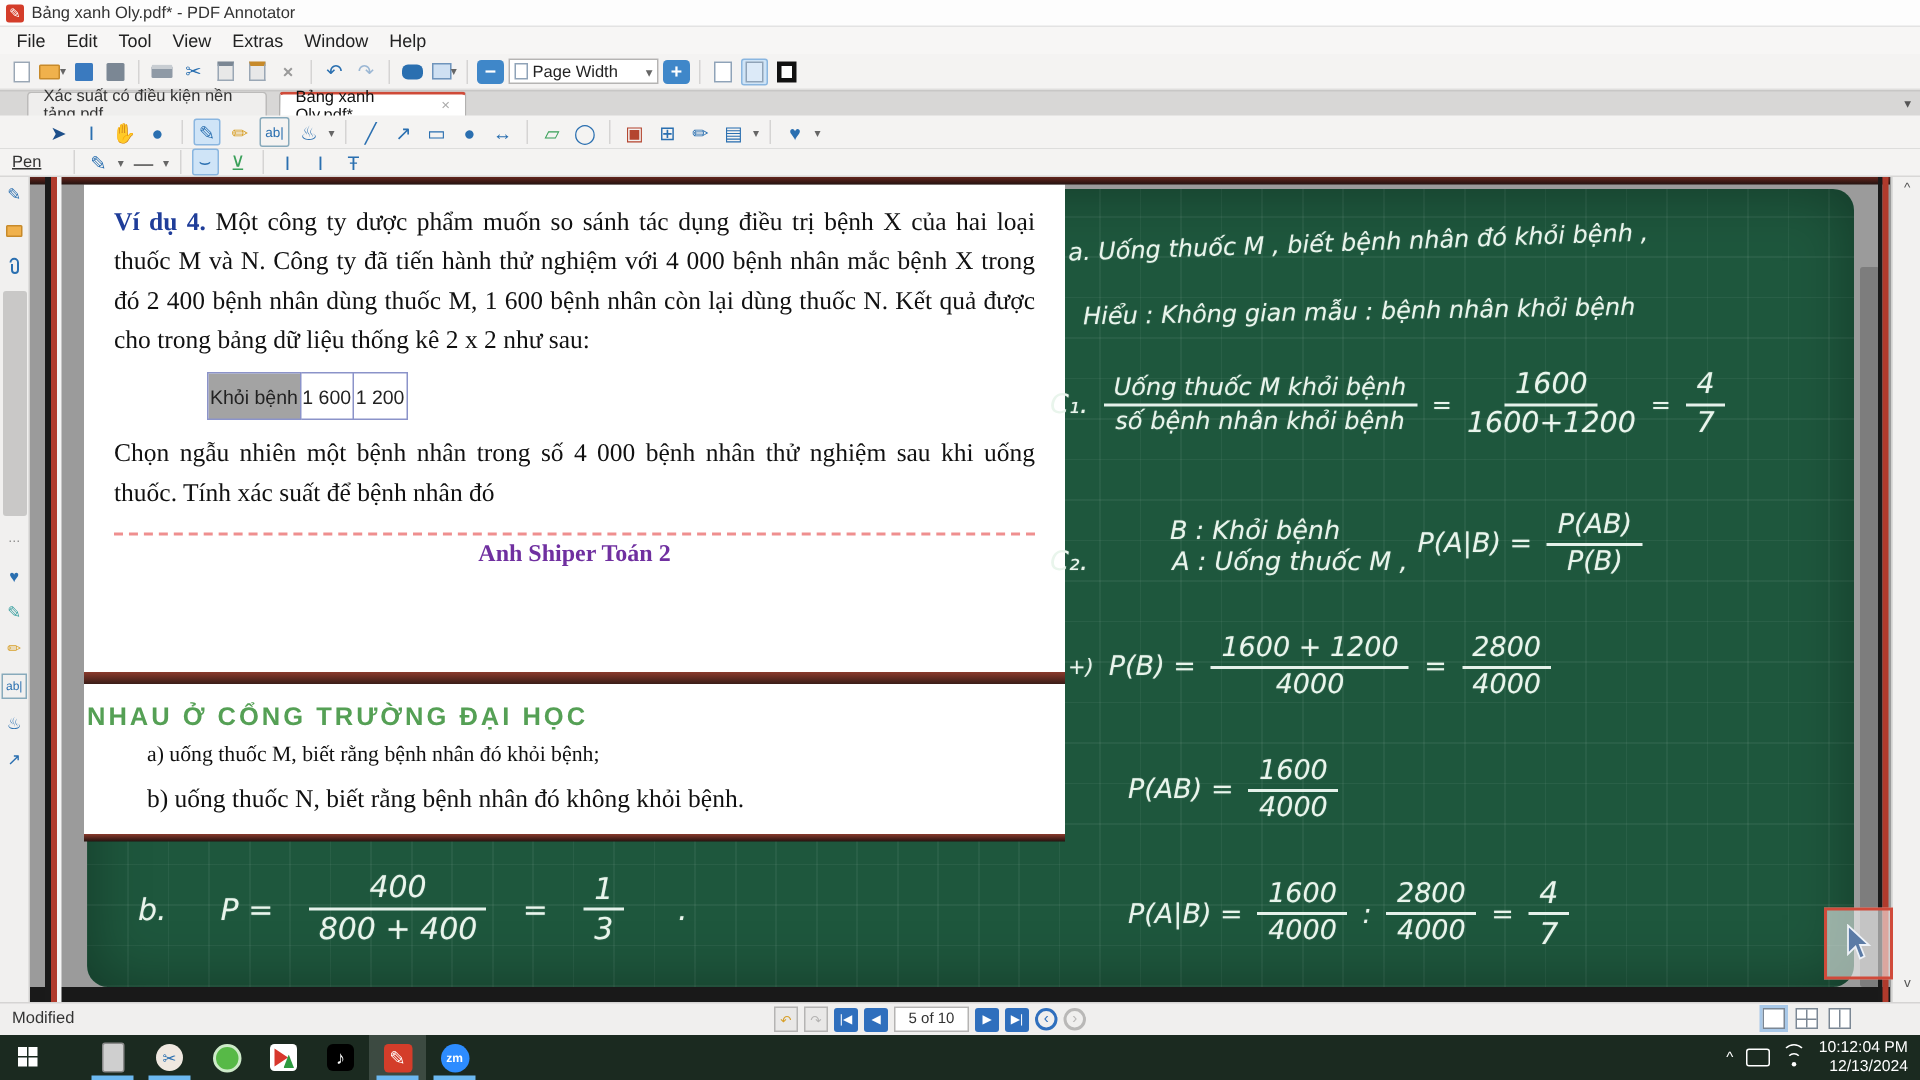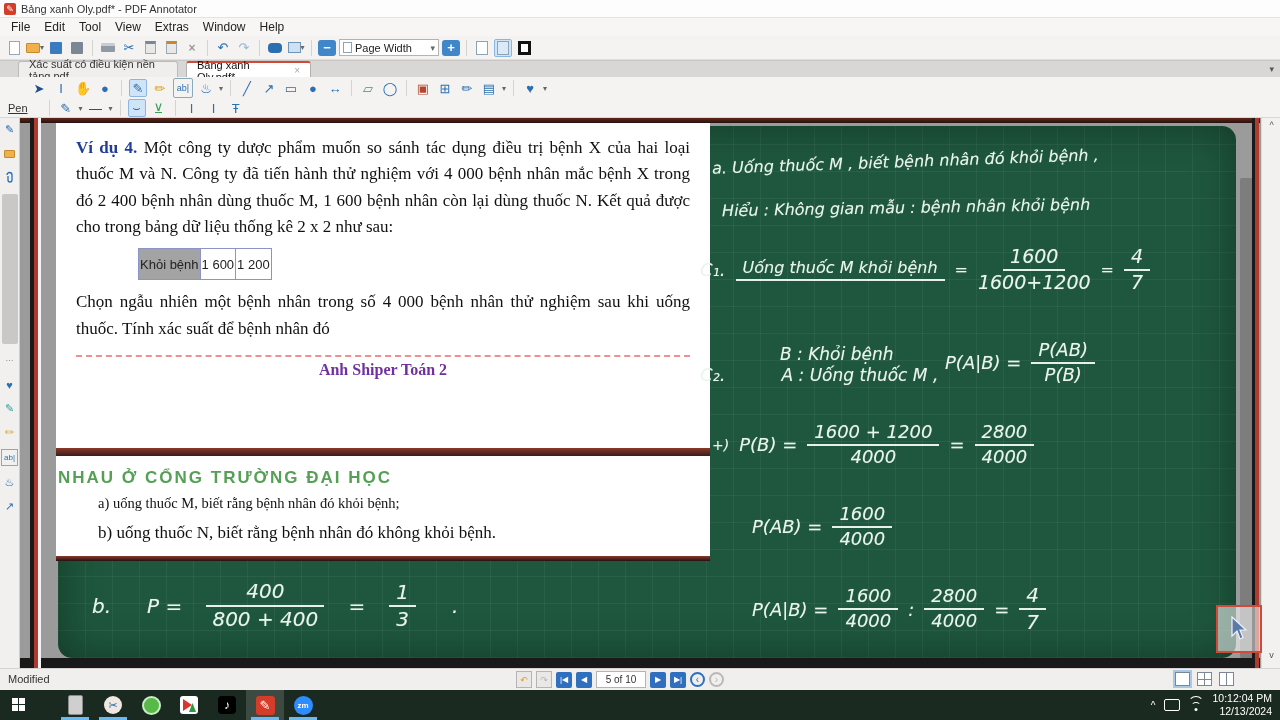--- a/index.html
+++ b/index.html
@@ -322,20 +322,21 @@
     <div class="chalk crow" style="left:712px;top:34px;font-size:16px;transform:rotate(-2deg)">
       <span>a.  Uống thuốc M ,  biết bệnh nhân đó khỏi bệnh ,</span>
     </div>
     <div class="chalk crow" style="left:722px;top:80px;font-size:16px;transform:rotate(-1deg)">
       <span>Hiểu :   Không gian mẫu  :  bệnh nhân khỏi bệnh</span>
     </div>
     <div class="chalk crow" style="left:700px;top:128px;font-size:16px">
       <span style="font-size:18px">C₁.</span>
       <span class="frac">
         <span class="num">Uống thuốc M khỏi bệnh</span>
+        <span class="den">số bệnh nhân khỏi bệnh</span>
       </span>
       <span>=</span>
       <span class="frac" style="font-size:19px">
         <span class="num">1600</span>
         <span class="den">1600+1200</span>
       </span>
       <span>=</span>
       <span class="frac" style="font-size:19px">
         <span class="num">4</span>
         <span class="den">7</span>

